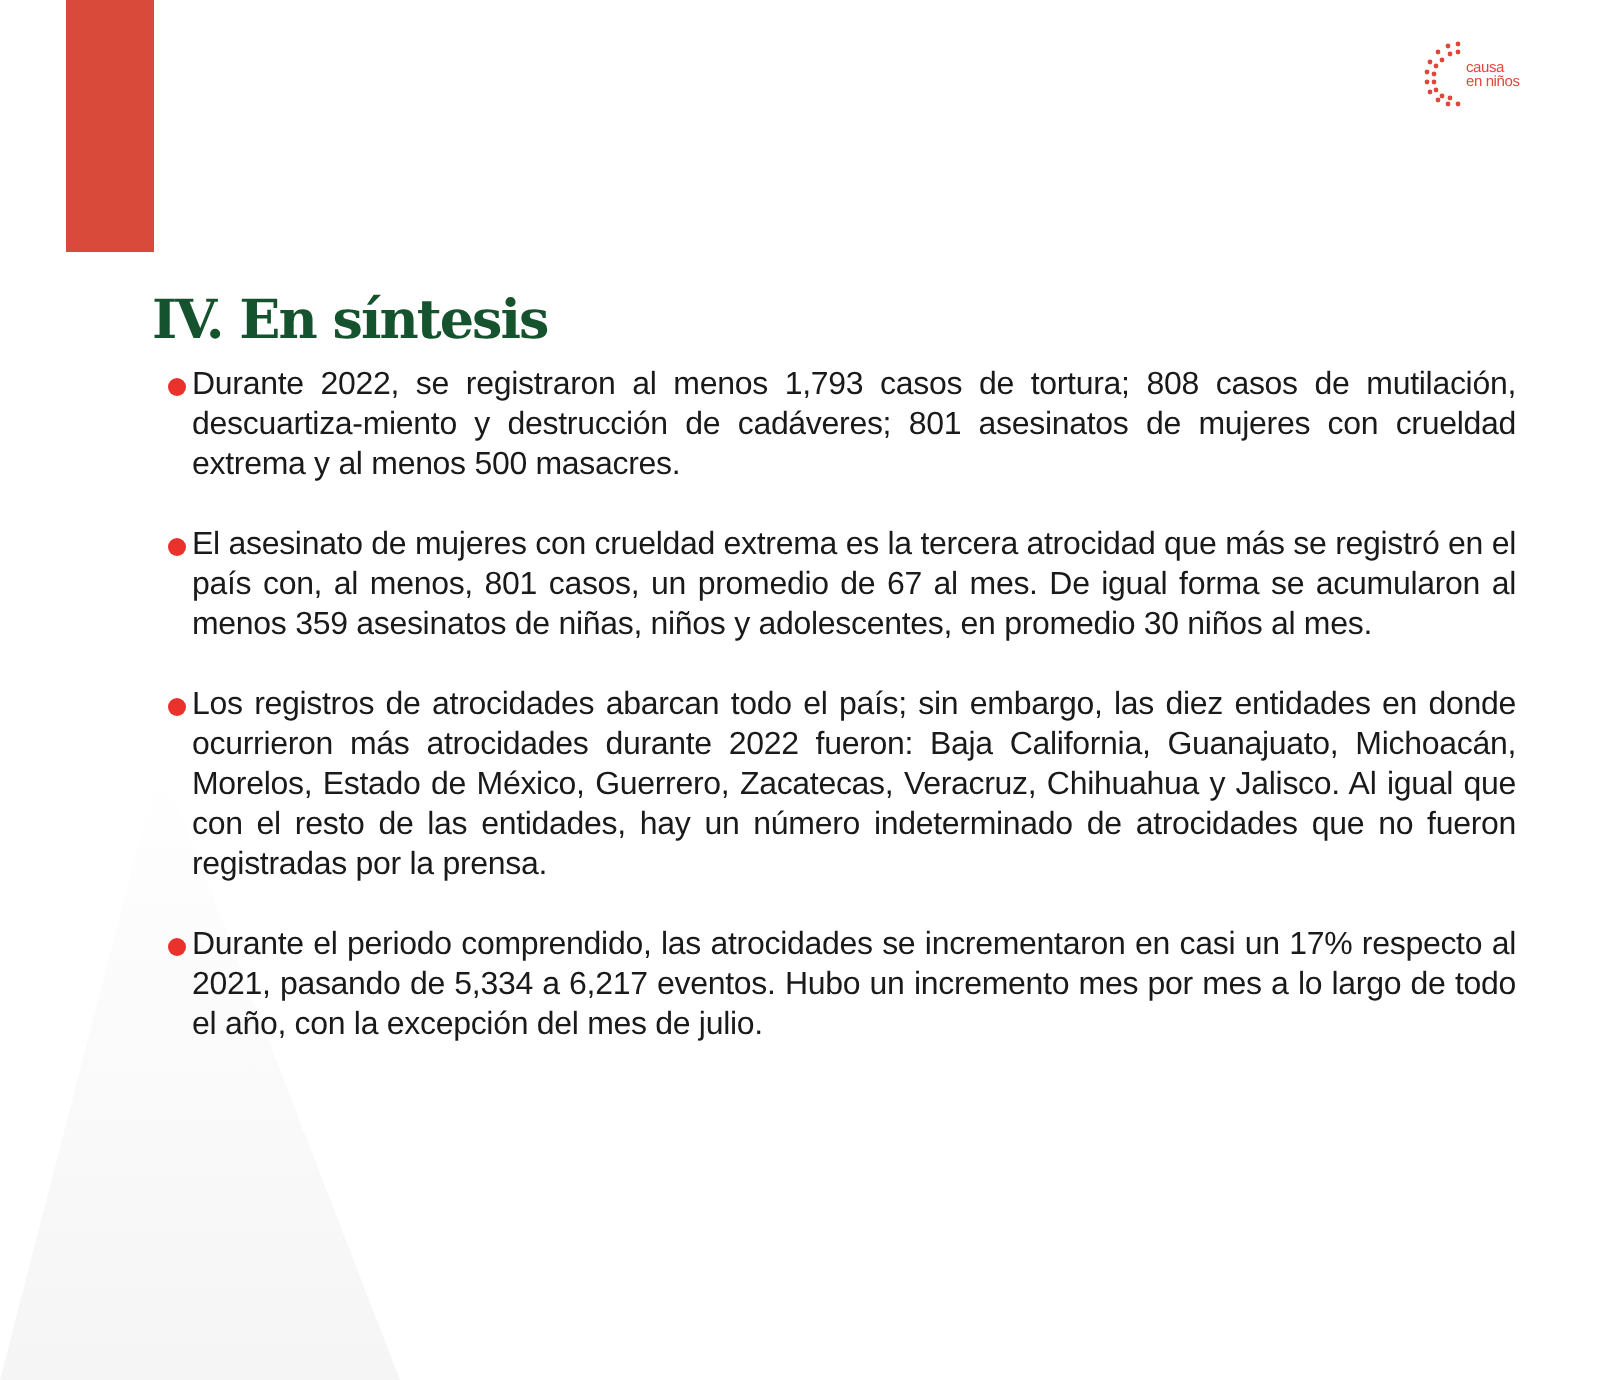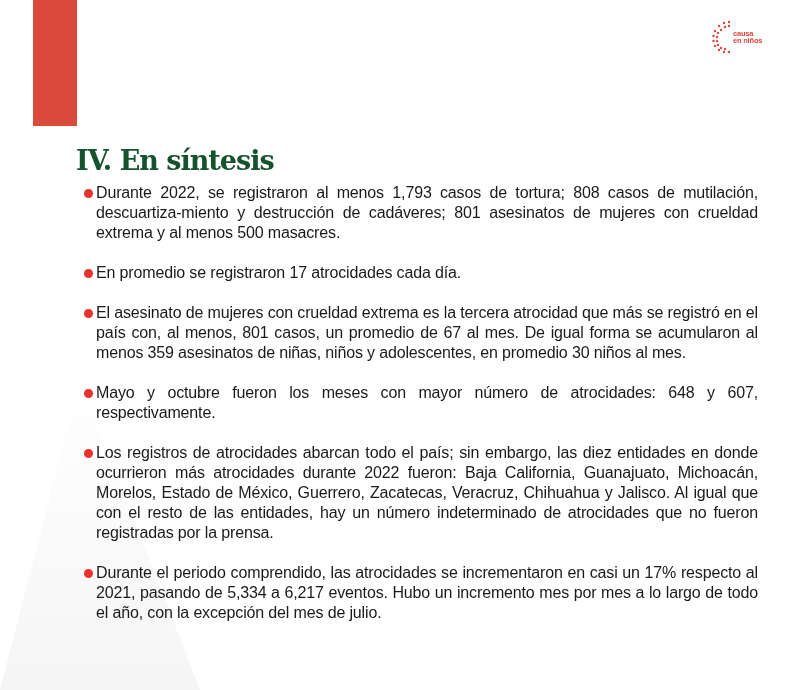--- a/index.html
+++ b/index.html
@@ -19,21 +19,21 @@
       clip-path: polygon(40% 0%, 0% 100%, 100% 100%);
       opacity: 0.9;
     }
     .logo {
       position: absolute; left: 712px; top: 18px; width: 60px; height: 38px;
       display: flex; align-items: center;
     }
     .logo svg { display: block; }
     .logo-text {
       display: flex; flex-direction: column; margin-left: 1px;
-      color: #e0473a; font-weight: bold; line-height: 7px; font-size: 7.5px;
+      color: #e0473a; font-weight: normal; line-height: 7px; font-size: 7.5px;
       letter-spacing: -0.2px;
     }
     .title {
       position: absolute; left: 76px; top: 145px;
       font-family: "DejaVu Serif", "Liberation Serif", serif;
       font-weight: bold; font-size: 27px; color: #14532d;
       letter-spacing: -1px; margin: 0;
     }
     .bullets {
       position: absolute; left: 96px; top: 183px; width: 662px;
@@ -86,29 +86,21 @@
 
 <h1 class="title">IV. En síntesis</h1>
 
 <ul class="bullets">
   <li class="bullet">
     <span class="dot"></span>
     <span>Durante 2022, se registraron al menos 1,793 casos de tortura; 808 casos de mutilación, descuartiza-miento y destrucción de cadáveres; 801 asesinatos de mujeres con crueldad extrema y al menos 500 masacres.</span>
   </li>
   <li class="bullet">
     <span class="dot"></span>
-    <span>En promedio se registraron 17 atrocidades cada día.</span>
-  </li>
-  <li class="bullet">
-    <span class="dot"></span>
     <span>El asesinato de mujeres con crueldad extrema es la tercera atrocidad que más se registró en el país con, al menos, 801 casos, un promedio de 67 al mes. De igual forma se acumularon al menos 359 asesinatos de niñas, niños y adolescentes, en promedio 30 niños al mes.</span>
-  </li>
-  <li class="bullet">
-    <span class="dot"></span>
-    <span>Mayo y octubre fueron los meses con mayor número de atrocidades: 648 y 607, respectivamente.</span>
   </li>
   <li class="bullet">
     <span class="dot"></span>
     <span>Los registros de atrocidades abarcan todo el país; sin embargo, las diez entidades en donde ocurrieron más atrocidades durante 2022 fueron: Baja California, Guanajuato, Michoacán, Morelos, Estado de México, Guerrero, Zacatecas, Veracruz, Chihuahua y Jalisco. Al igual que con el resto de las entidades, hay un número indeterminado de atrocidades que no fueron registradas por la prensa.</span>
   </li>
   <li class="bullet">
     <span class="dot"></span>
     <span>Durante el periodo comprendido, las atrocidades se incrementaron en casi un 17% respecto al 2021, pasando de 5,334 a 6,217 eventos. Hubo un incremento mes por mes a lo largo de todo el año, con la excepción del mes de julio.</span>
   </li>
 </ul>

